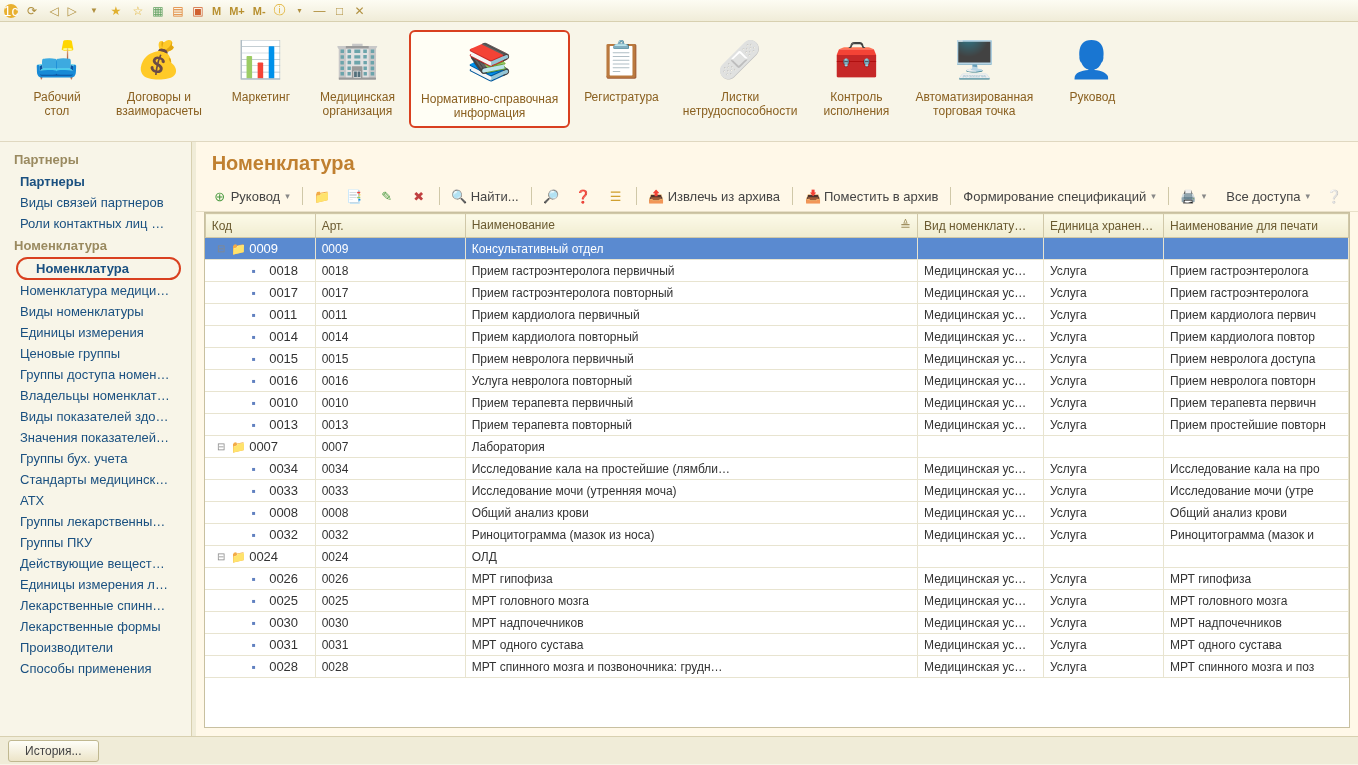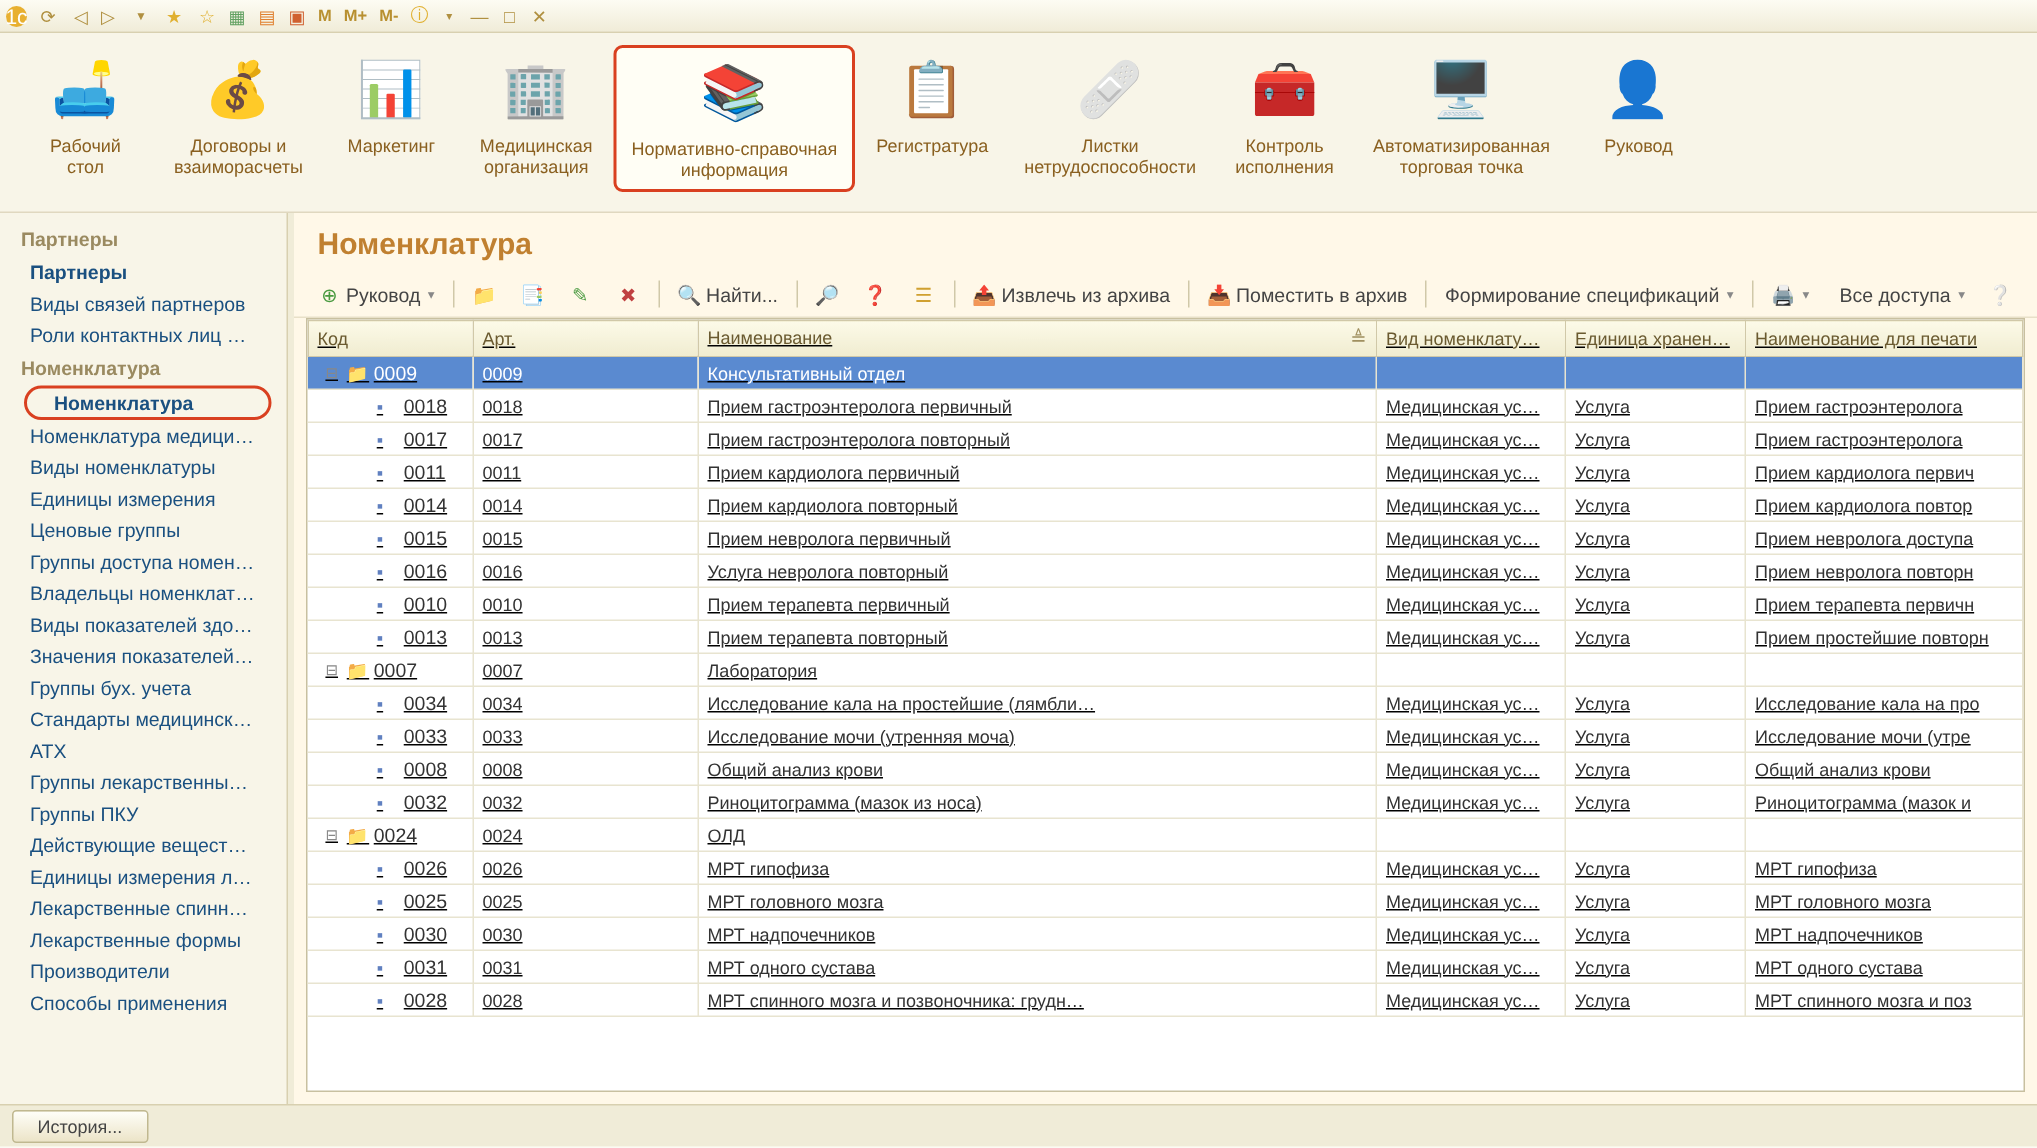--- a/index.html
+++ b/index.html
@@ -37,21 +37,21 @@
 
 
 .toolbar { display: flex; align-items: center; gap: 4px; padding: 4px 10px; background: #fff8e8; border-bottom: 1px solid #e8e0c8; flex-wrap: nowrap; }
 .toolbar .tbtn { display: flex; align-items: center; gap: 3px; padding: 3px 6px; cursor: pointer; color: #444; font-size: 12px; border-radius: 3px; white-space: nowrap; }
 .toolbar .sep { width: 1px; height: 18px; background: #d0c8a8; margin: 0 2px; }
 .toolbar .ticon { width: 16px; height: 16px; display: inline-flex; align-items: center; justify-content: center; font-size: 13px; }
 .toolbar .drop { font-size: 9px; color: #888; margin-left: 2px; }
 
 
 .table-wrap { flex: 1; overflow: auto; margin: 0 8px 8px; background: #fff; border: 1px solid #c8c0a0; }
-table { border-collapse: collapse; width: 100%; table-layout: fixed; text-decoration: underline; }
+table { border-collapse: collapse; width: 100%; table-layout: fixed; }
 th { background: linear-gradient(#fcfae8, #f0ecd0); border: 1px solid #d0c8a8; padding: 4px 6px; text-align: left; color: #6a5a30; font-weight: normal; font-size: 12px; position: sticky; top: 0; white-space: nowrap; overflow: hidden; text-overflow: ellipsis; }
 td { border-bottom: 1px solid #e8e4d0; border-right: 1px solid #e8e4d0; padding: 3px 6px; font-size: 12px; color: #333; white-space: nowrap; overflow: hidden; text-overflow: ellipsis; }
 tr.selected td { background: #5a8ad0; color: #fff; }
 tr.folder td .tree-icon { color: #e0b040; }
 .tree-cell { display: flex; align-items: center; gap: 4px; }
 .tree-indent { display: inline-block; }
 .tree-toggle { width: 12px; display: inline-flex; justify-content: center; color: #888; font-size: 10px; cursor: pointer; }
 .tree-icon { width: 14px; font-size: 12px; }
 
 

